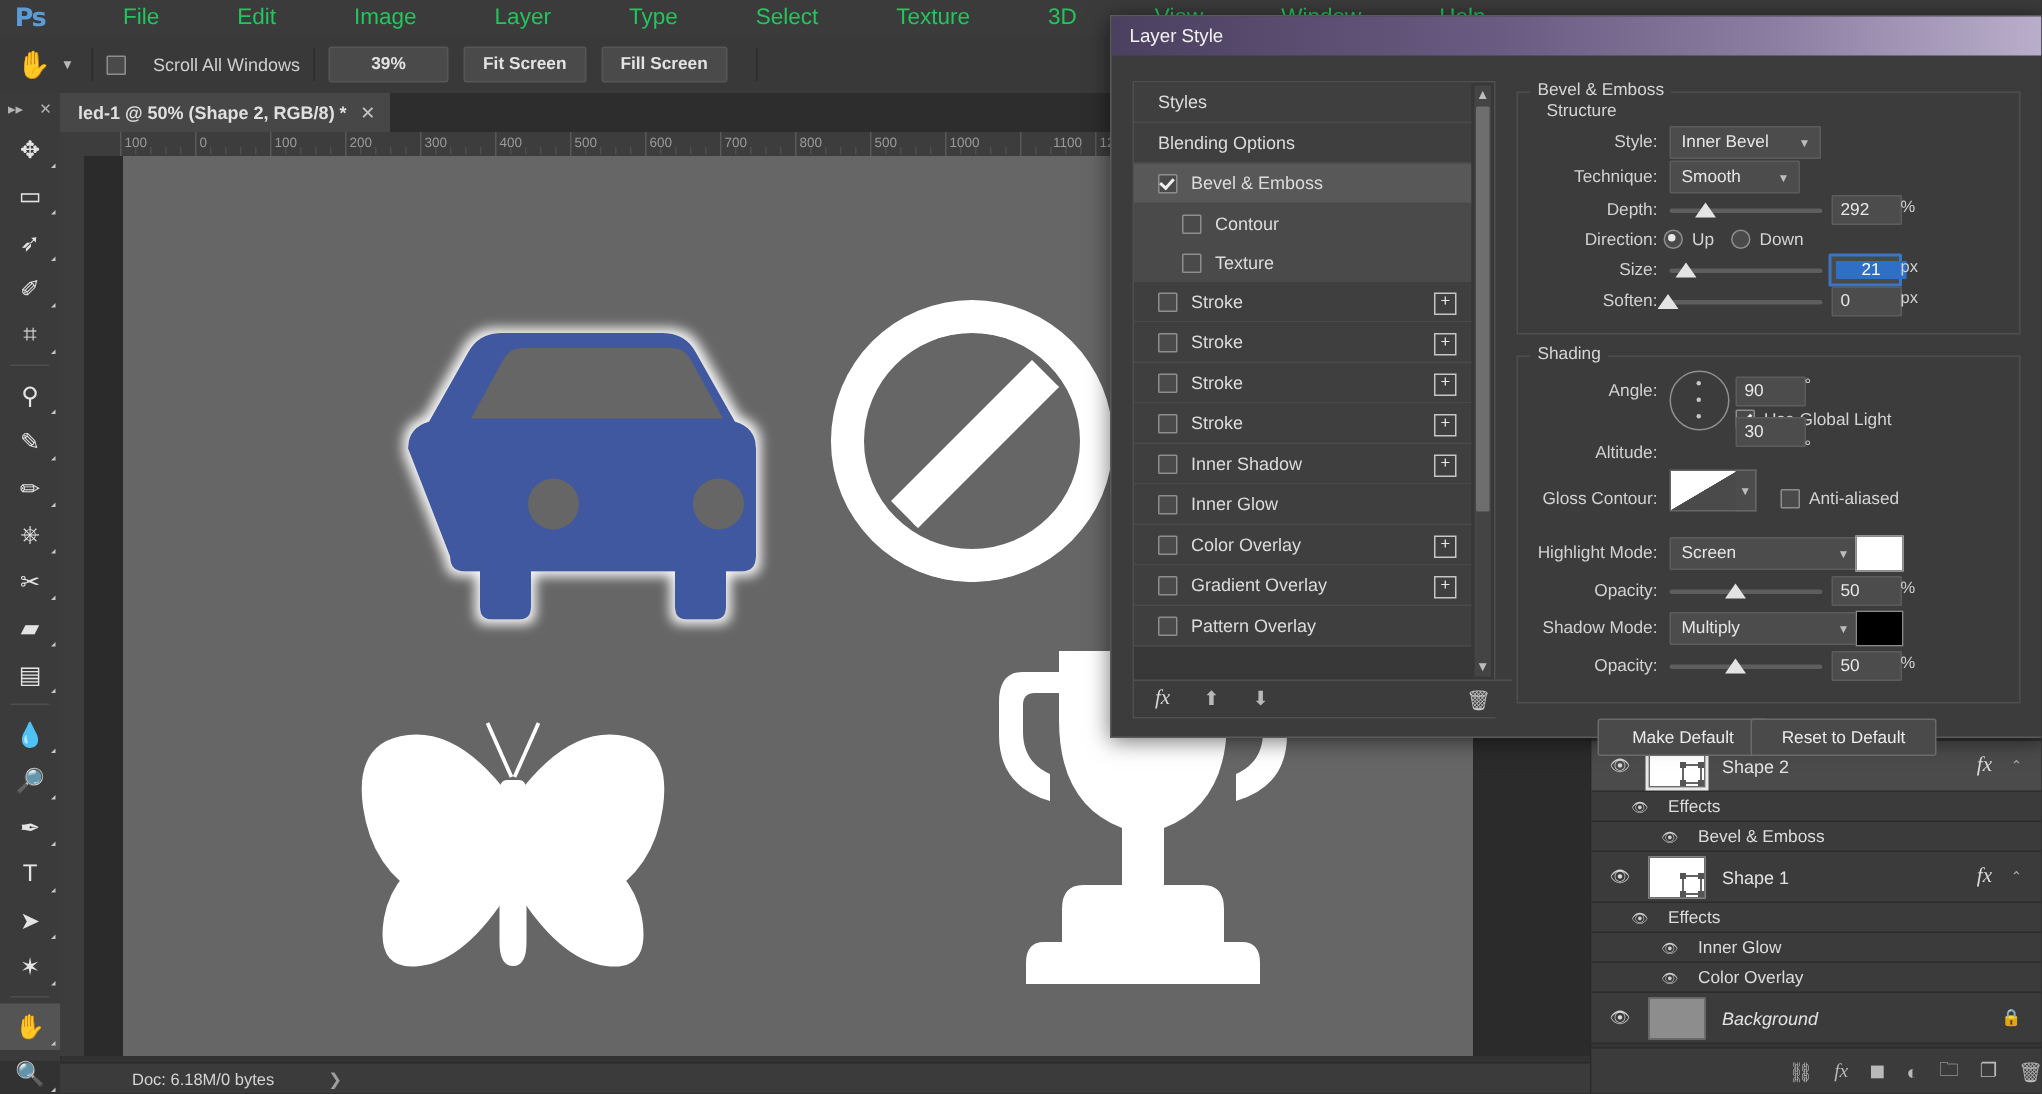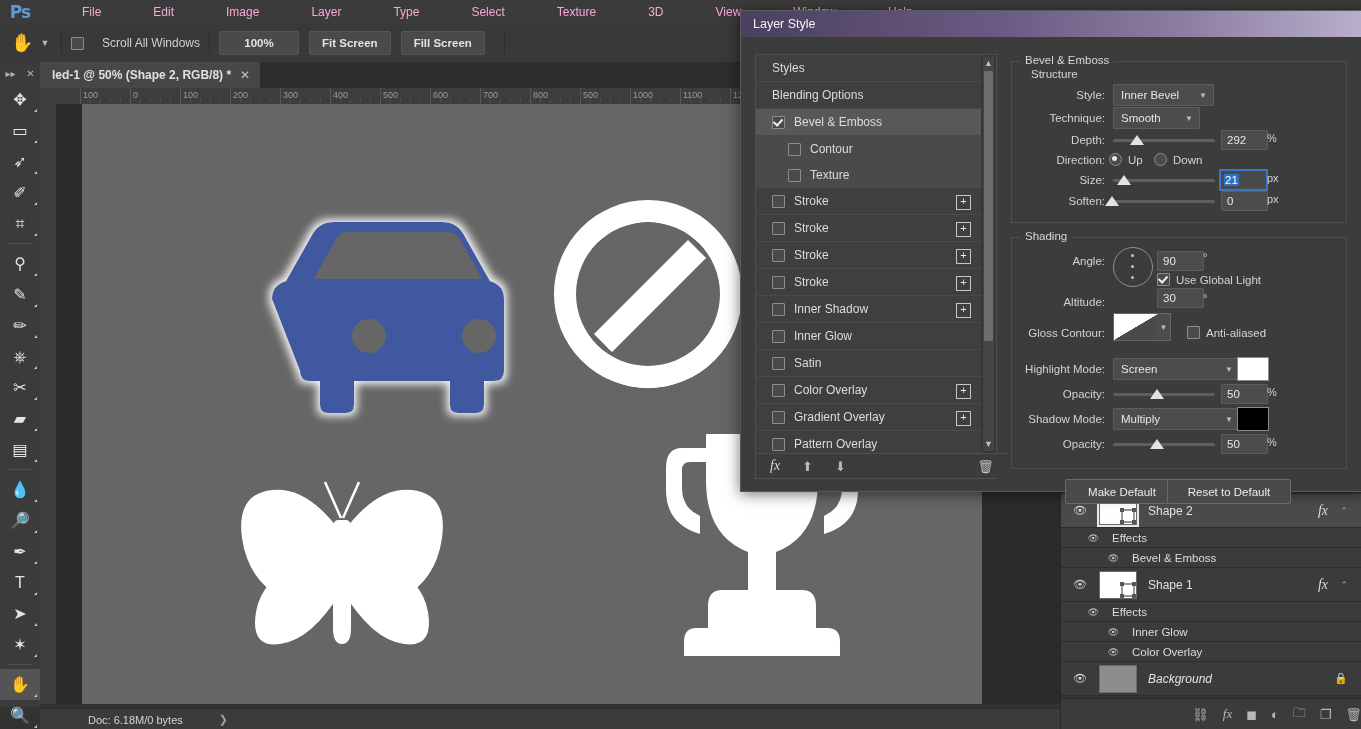--- a/index.html
+++ b/index.html
@@ -6,21 +6,21 @@
   body{width:1361px;height:729px;overflow:hidden;
        font-family:"Liberation Sans","DejaVu Sans",sans-serif;
        font-size:12px;color:#cfcfcf;-webkit-font-smoothing:antialiased;}
   #app{position:relative;width:1361px;height:729px;background:#323232;overflow:hidden;}
 
   
   .menubar{position:absolute;left:0;top:0;width:1361px;height:24px;background:#3b3b3b;
            display:flex;align-items:center;gap:32px;}
   .ps-logo{width:40px;text-align:center;color:#5c9cd6;font-weight:bold;font-size:17px;
            font-family:"DejaVu Sans",sans-serif;letter-spacing:-1px;}
-  .menu-item{padding:0 10px;height:24px;line-height:24px;color:#f9a8d4;font-size:12px;}
+  .menu-item{padding:0 10px;height:24px;line-height:24px;color:#22c55e;font-size:15px;}
 
   
   .optbar{position:absolute;left:0;top:24px;width:1361px;height:38px;background:#393939;
           border-bottom:1px solid #2b2b2b;display:flex;align-items:center;padding-left:8px;}
   .opt-tool{width:30px;height:28px;display:flex;align-items:center;justify-content:center;font-size:18px;color:#e8e8e8;}
   .opt-caret{width:14px;color:#b8b8b8;font-size:9px;display:flex;align-items:center;justify-content:center;}
   .opt-sep{width:1px;height:22px;background:#2c2c2c;margin:0 9px;}
   .opt-check{display:flex;align-items:center;gap:18px;color:#d0d0d0;font-size:12px;}
   .cb{width:11px;height:11px;border:1px solid #8d8d8d;background:#4a4a4a;border-radius:1px;
       display:inline-block;position:relative;}
@@ -119,21 +119,21 @@
   .grp{position:absolute;border:1px solid #4e4e4e;}
   .grp-title{position:absolute;background:#3c3c3c;padding:0 5px;color:#d6d6d6;font-size:11.5px;top:-8px;left:8px;}
   .sec-title{position:absolute;color:#d6d6d6;font-size:11.5px;}
   .fld-label{position:absolute;text-align:right;color:#d2d2d2;font-size:11.5px;}
   .sel-box{position:absolute;height:20px;background:#4c4c4c;border:1px solid #5c5c5c;
      display:flex;align-items:center;padding-left:7px;color:#e6e6e6;font-size:11.5px;border-radius:1px;}
   .sel-box .chev{position:absolute;right:6px;color:#bcbcbc;font-size:8px;}
   .num-box{position:absolute;height:18px;background:#4c4c4c;border:1px solid #5c5c5c;
      display:flex;align-items:center;padding-left:5px;color:#e8e8e8;font-size:11.5px;border-radius:1px;}
   .num-box.focus{border:2px solid #3a76c4;background:#4a4a4a;padding-left:3px;}
-  .num-box.focus .selvalue{background:#2f6fc6;color:#ffffff;padding:0 1px;}
+  .num-box.focus .selvalue{background:#2f6fc6;color:#ffffff;padding:0 17px;}
   .unit{position:absolute;color:#d2d2d2;font-size:11px;}
   .slider{position:absolute;height:3px;background:#5e5e5e;border-radius:2px;top:0;}
   .knob{position:absolute;width:0;height:0;border-left:7px solid transparent;border-right:7px solid transparent;
      border-bottom:10px solid #e3e3e3;}
   .radio{width:11px;height:11px;border-radius:50%;border:1px solid #8d8d8d;background:#4a4a4a;display:inline-block;position:relative;}
   .radio.on:after{content:"";position:absolute;left:2px;top:2px;width:5px;height:5px;border-radius:50%;background:#e8e8e8;}
   .radio-wrap{position:absolute;display:flex;align-items:center;gap:6px;color:#d4d4d4;font-size:11.5px;}
   .angle-dial{position:absolute;width:38px;height:38px;border-radius:50%;border:1px solid #8f8f8f;background:#3c3c3c;}
   .angle-dial .dot{position:absolute;width:3px;height:3px;border-radius:50%;background:#c6c6c6;}
   .chk-wrap{position:absolute;display:flex;align-items:center;gap:6px;color:#d4d4d4;font-size:11.5px;}
@@ -167,21 +167,21 @@
 
   <div class="optbar">
     <div class="opt-tool">✋</div>
     <div class="opt-caret">▼</div>
     <div class="opt-sep"></div>
     <div class="opt-check">
       <span class="cb"></span>
       <span>Scroll All Windows</span>
     </div>
     <div class="opt-sep"></div>
-    <div class="opt-btn">100%</div>
+    <div class="opt-btn">39%</div>
     <div class="opt-btn">Fit Screen</div>
     <div class="opt-btn">Fill Screen</div>
     <div class="opt-sep"></div>
   </div>
 
   <div class="toolbar">
     <div class="tb-head">
       <span>▸▸</span>
       <span>✕</span>
     </div>
@@ -287,21 +287,21 @@
       <div class="rtick-s" style="left: 560px;"></div>
       <div class="rtick-s" style="left: 570px;"></div>
       <div class="rtick-s" style="left: 580px;"></div>
       <div class="rtick" style="left: 590px;"></div>
       <div class="rlabel" style="left: 590px;">1000</div>
       <div class="rtick-s" style="left: 600px;"></div>
       <div class="rtick-s" style="left: 610px;"></div>
       <div class="rtick-s" style="left: 620px;"></div>
       <div class="rtick-s" style="left: 630px;"></div>
       <div class="rtick" style="left: 640px;"></div>
-      <div class="rlabel" style="left: 640px;">1100</div>
+      <div class="rlabel" style="left: 659px;">1100</div>
       <div class="rtick-s" style="left: 650px;"></div>
       <div class="rtick-s" style="left: 660px;"></div>
       <div class="rtick-s" style="left: 670px;"></div>
       <div class="rtick-s" style="left: 680px;"></div>
       <div class="rtick" style="left: 690px;"></div>
       <div class="rlabel" style="left: 690px;">1200</div>
       <div class="rtick-s" style="left: 700px;"></div>
       <div class="rtick-s" style="left: 710px;"></div>
       <div class="rtick-s" style="left: 720px;"></div>
       <div class="rtick-s" style="left: 730px;"></div>
@@ -512,26 +512,20 @@
             </div>
             <div class="sl-row">
               <div class="sl-item">
                 <span class="cb"></span>
                 <span>Inner Glow</span>
               </div>
             </div>
             <div class="sl-row">
               <div class="sl-item">
                 <span class="cb"></span>
-                <span>Satin</span>
-              </div>
-            </div>
-            <div class="sl-row">
-              <div class="sl-item">
-                <span class="cb"></span>
                 <span>Color Overlay</span>
               </div>
               <span class="sl-plus" style="top: 7px;">+</span>
             </div>
             <div class="sl-row">
               <div class="sl-item">
                 <span class="cb"></span>
                 <span>Gradient Overlay</span>
               </div>
               <span class="sl-plus" style="top: 7px;">+</span>
@@ -623,21 +617,21 @@
           <span>90</span>
         </div>
         <span class="unit" style="left:194px;top:202px;">°</span>
 
         <div class="chk-wrap" style="left:148px;top:224px;">
           <span class="cb on"></span>
           <span>Use Global Light</span>
         </div>
 
         <span class="fld-label" style="left:18px;top:247px;width:78px;">Altitude:</span>
-        <div class="num-box" style="left:148px;top:239px;width:40px;">
+        <div class="num-box" style="left:148px;top:229px;width:40px;">
           <span>30</span>
         </div>
         <span class="unit" style="left:194px;top:243px;">°</span>
 
         <span class="fld-label" style="left:4px;top:278px;width:92px;">Gloss Contour:</span>
         <div class="gloss" style="left:104px;top:264px;"></div>
         <div class="gloss-chev" style="left:148px;top:264px;">▼</div>
         <div class="chk-wrap" style="left:178px;top:277px;">
           <span class="cb"></span>
           <span>Anti-aliased</span>

